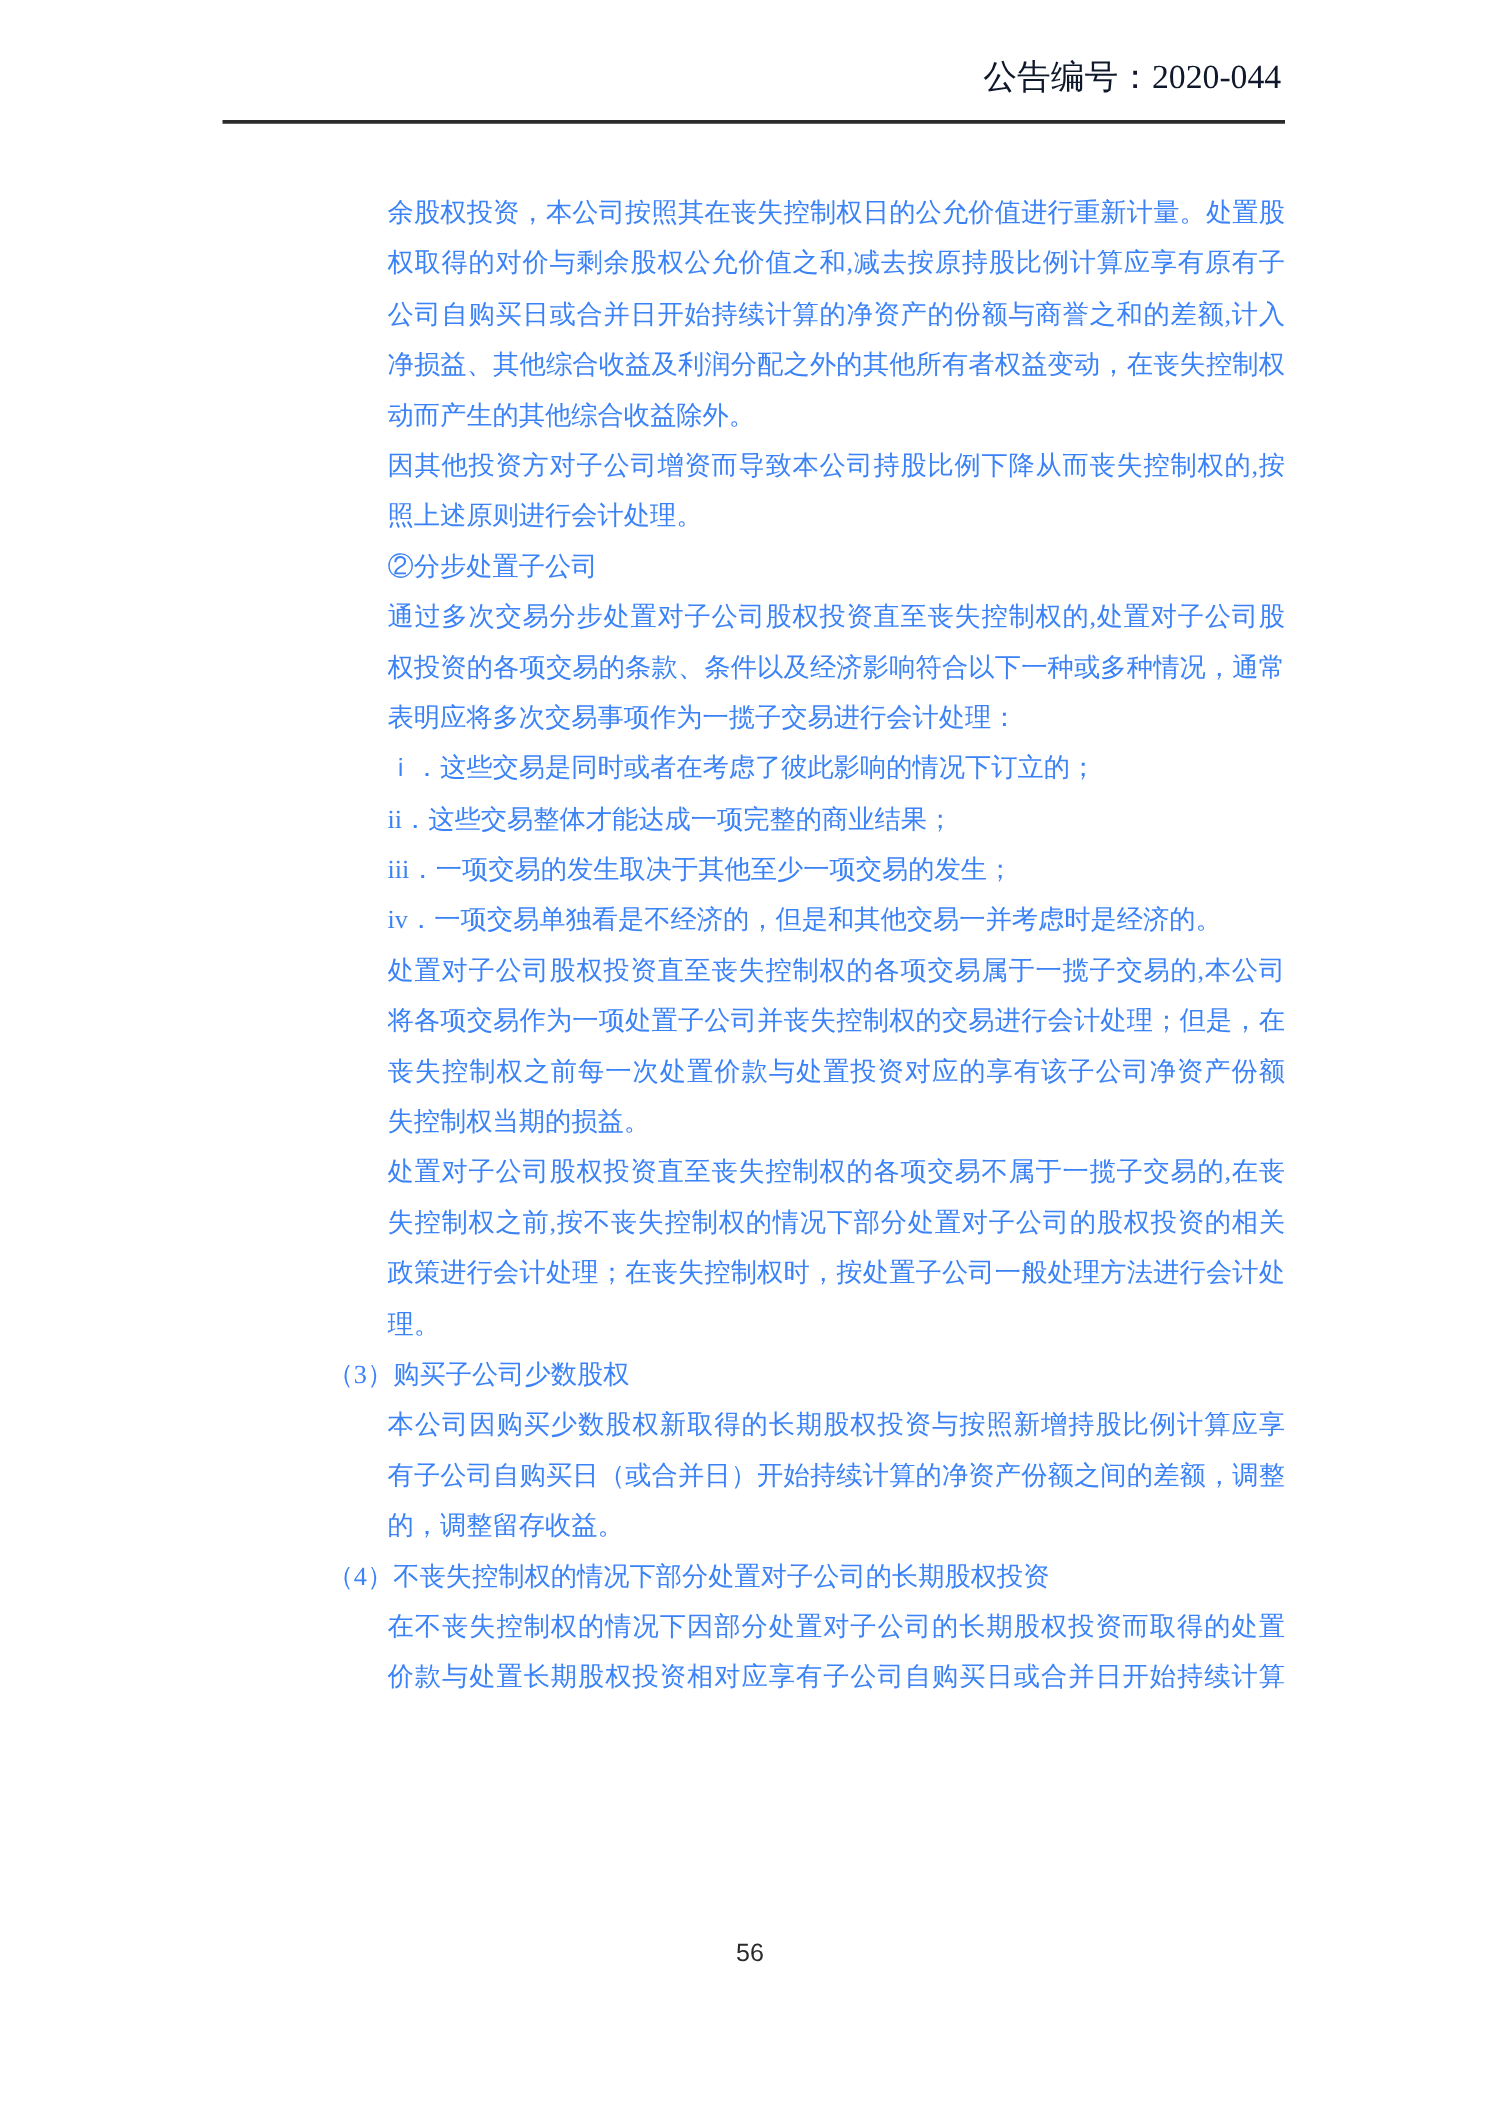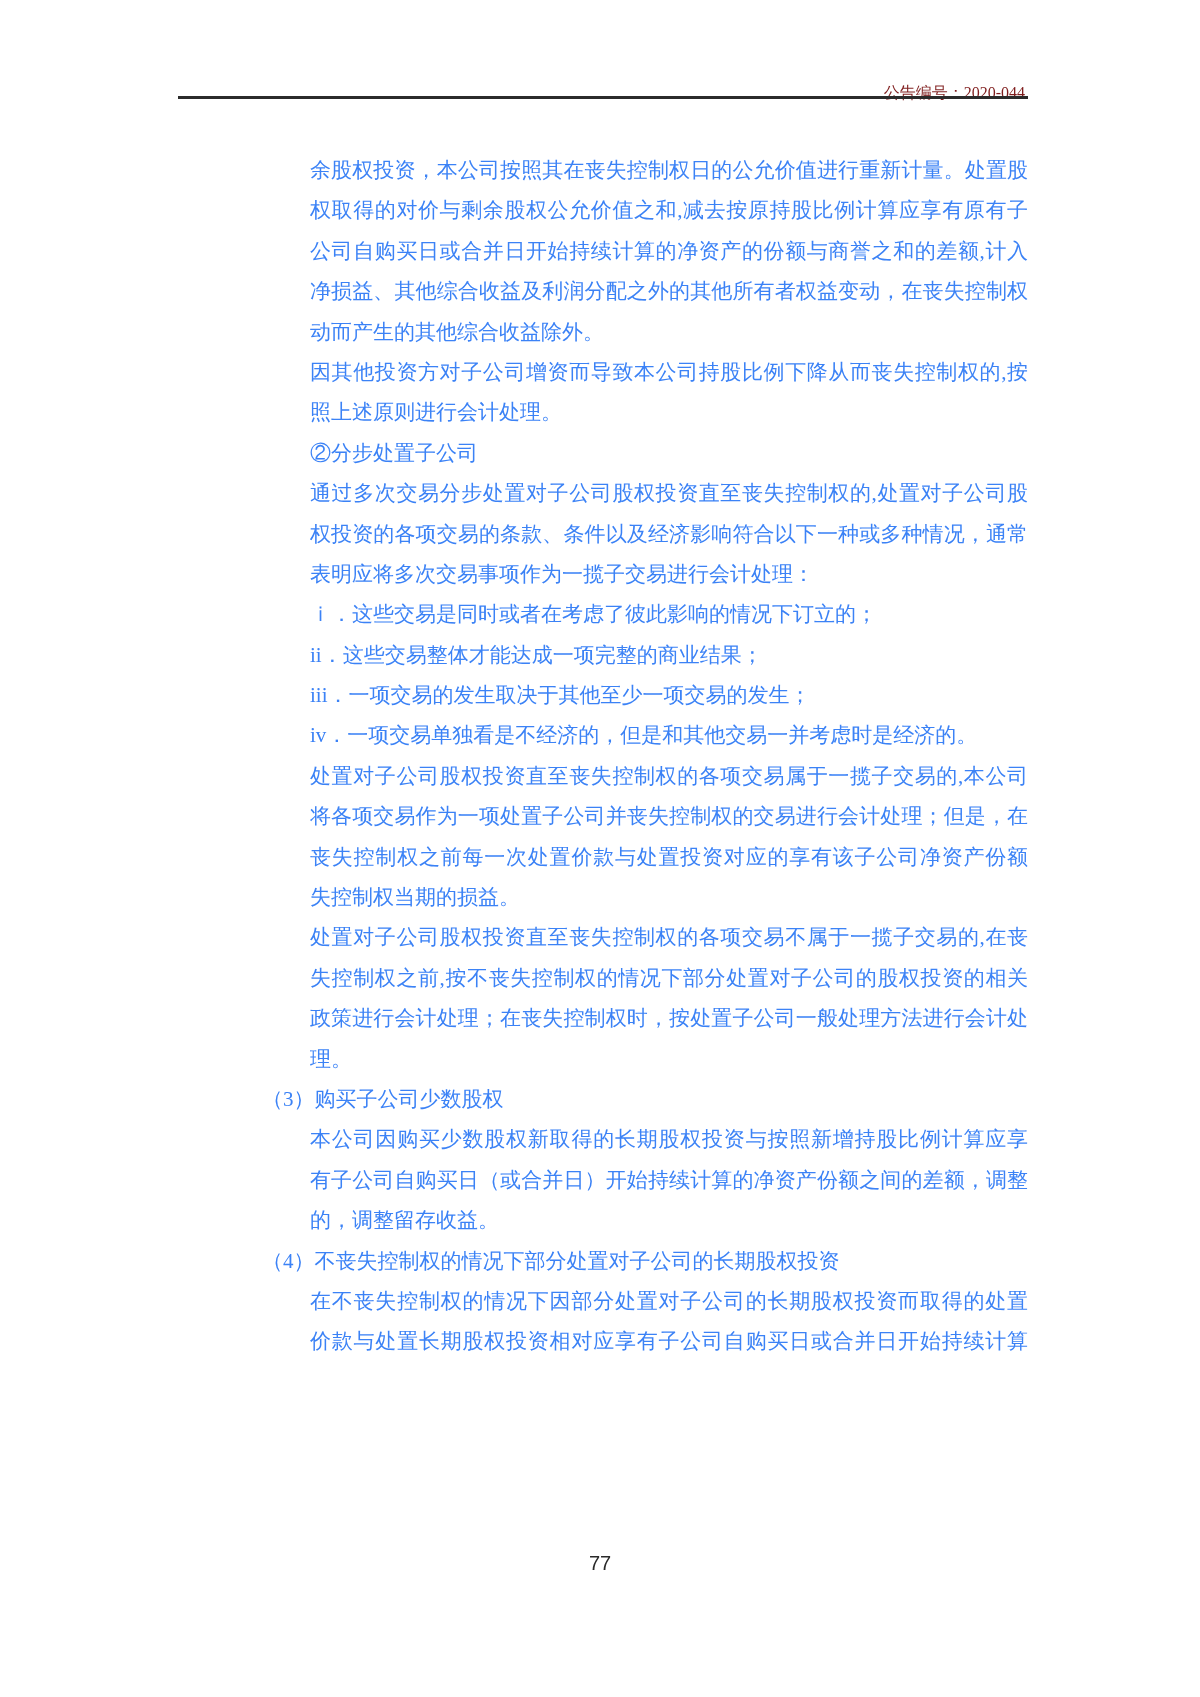--- a/index.html
+++ b/index.html
@@ -7,25 +7,25 @@
     position: relative;
     width: 1200px;
     height: 1697px;
     background: #ffffff;
     font-family: "Liberation Serif", serif;
     color: #262626;
     overflow: hidden;
   }
   .notice-number {
     position: absolute;
-    top: 80px;
+    top: 48px;
     right: 175px;
-    font-size: 16px;
+    font-size: 27px;
     line-height: 26px;
-    color: #7f1d1d;
+    color: #0f172a;
     white-space: nowrap;
   }
   .header-rule {
     position: absolute;
     top: 96px;
     left: 178px;
     width: 850px;
     height: 3px;
     background: #2b2b2b;
   }
@@ -99,14 +99,14 @@
       <div class="line left">理。</div>
       <div class="line hang">（3）购买子公司少数股权</div>
       <div class="line justify">本公司因购买少数股权新取得的长期股权投资与按照新增持股比例计算应享</div>
       <div class="line justify">有子公司自购买日（或合并日）开始持续计算的净资产份额之间的差额，调整</div>
       <div class="line left">的，调整留存收益。</div>
       <div class="line hang">（4）不丧失控制权的情况下部分处置对子公司的长期股权投资</div>
       <div class="line justify">在不丧失控制权的情况下因部分处置对子公司的长期股权投资而取得的处置</div>
       <div class="line justify">价款与处置长期股权投资相对应享有子公司自购买日或合并日开始持续计算</div>
     </div>
 
-  <div class="page-number">77</div>
+  <div class="page-number">56</div>
 </div>
 
 </body></html>

